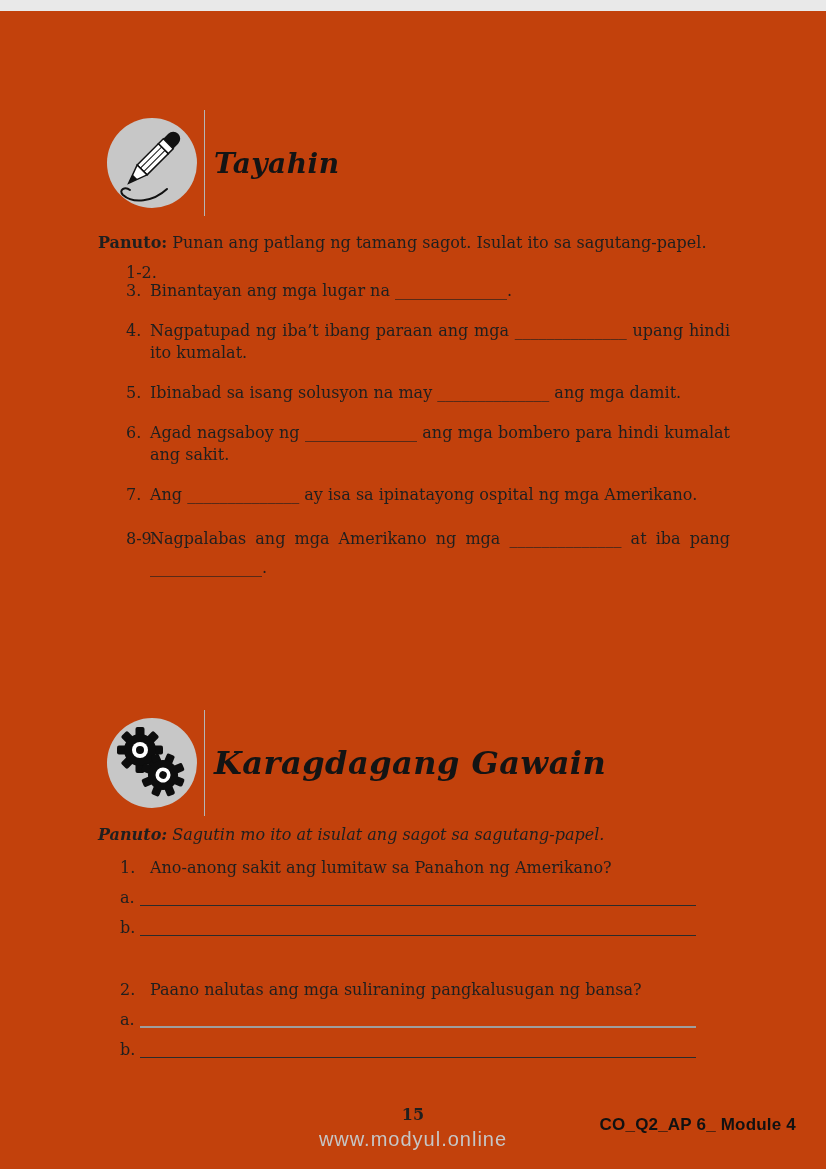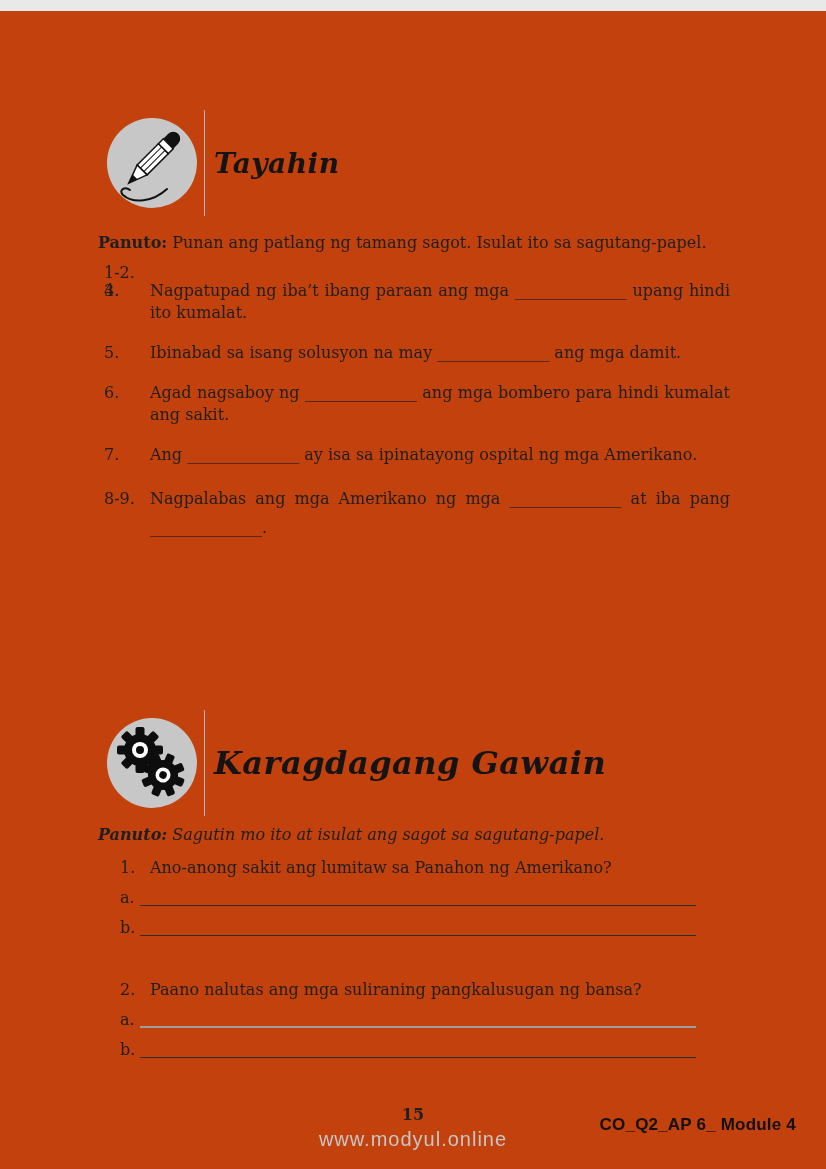--- a/index.html
+++ b/index.html
@@ -37,21 +37,21 @@
   .panuto-2{top:813px;font-style:italic;}
   .panuto b{font-weight:bold;}
   
   .items{position:absolute;left:98px;top:251px;width:632px;}
   .item{
     position:relative;margin:0 0 18px 0;
     padding-left:52px;
     font-size:16px;line-height:22px;
     text-align:justify;
   }
-  .item .num{position:absolute;left:6px;top:0;}
+  .item .num{position:absolute;left:28px;top:0;}
   .item.loose{line-height:29px;margin-bottom:0;}
   
   .questions{position:absolute;left:98px;top:846px;width:632px;}
   .q{
     position:relative;margin:0;padding-left:52px;
     font-size:16px;line-height:22px;
   }
   .q .num{position:absolute;left:22px;top:0;}
   .ans{display:flex;align-items:flex-end;padding-left:22px;height:22px;margin-top:8px;}
   .ans-label{font-size:16px;line-height:22px;width:20px;flex:0 0 auto;}
@@ -93,21 +93,21 @@
       </svg>
     </div>
     <div class="vline"></div>
     <h1 class="sec-title sec-title-1">Tayahin</h1>
   </header>
 
   <p class="panuto panuto-1"><b>Panuto:</b><span> Punan ang patlang ng tamang sagot. Isulat ito sa sagutang-papel.</span></p>
 
   <div class="items">
     <p class="item"><span class="num">1-2.</span></p>
-    <p class="item"><span class="num">3.</span></p>
+    <p class="item"><span class="num">3.</span><span>Binantayan ang mga lugar na ______________.</span></p>
     <p class="item"><span class="num">4.</span><span>Nagpatupad ng iba’t ibang paraan ang mga ______________ upang hindi ito kumalat.</span></p>
     <p class="item"><span class="num">5.</span><span>Ibinabad sa isang solusyon na may ______________ ang mga damit.</span></p>
     <p class="item"><span class="num">6.</span><span>Agad nagsaboy ng ______________ ang mga bombero para hindi kumalat ang sakit.</span></p>
     <p class="item"><span class="num">7.</span><span>Ang ______________ ay isa sa ipinatayong ospital ng mga Amerikano.</span></p>
     <p class="item loose"><span class="num">8-9.</span><span>Nagpalabas ang mga Amerikano ng mga ______________ at iba pang ______________.</span></p>
   </div>
 
   <header class="sec-header sec-header-2">
     <div class="icon-circle">
       <svg width="90" height="90" viewBox="0 0 90 90" aria-hidden="true">

